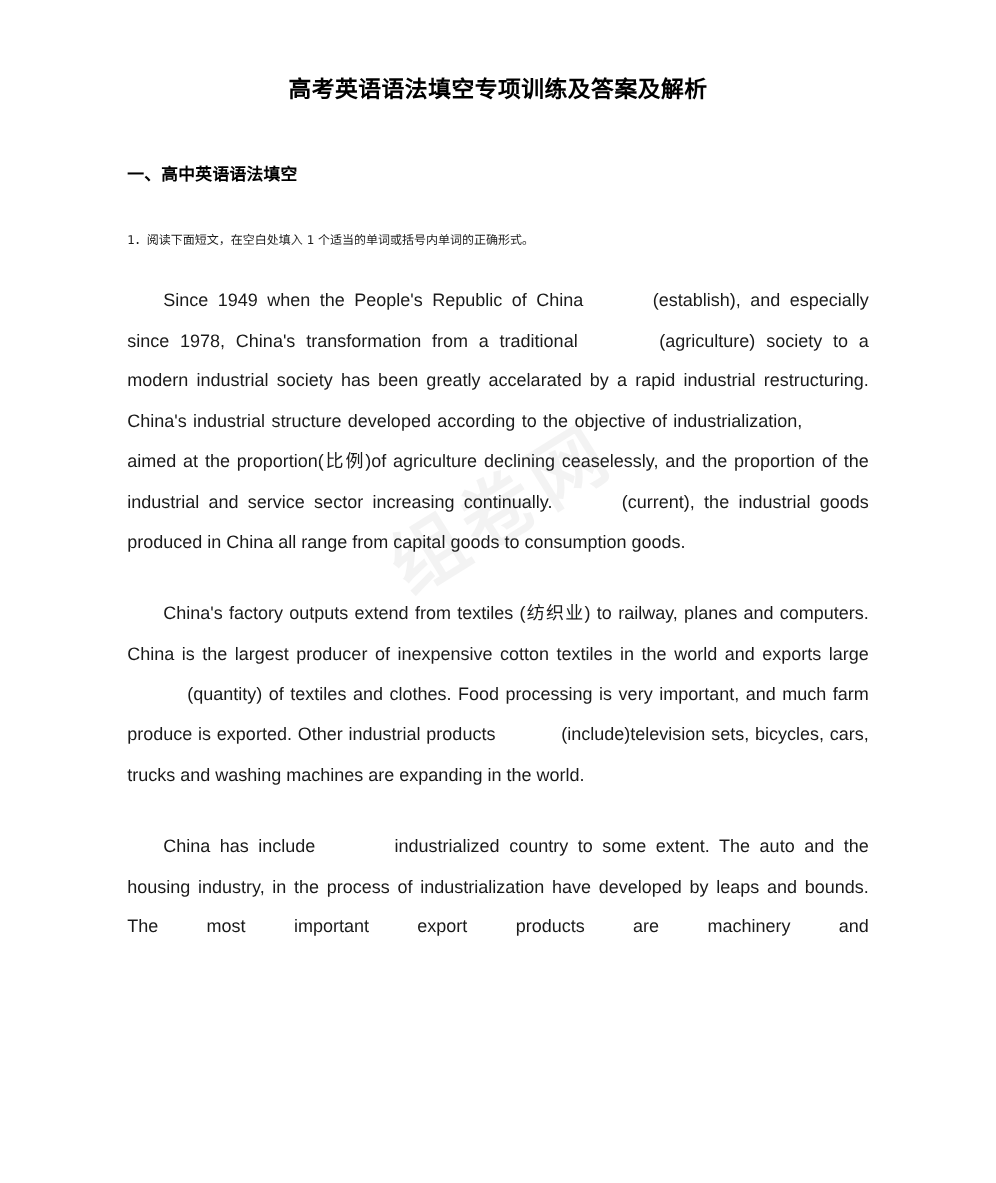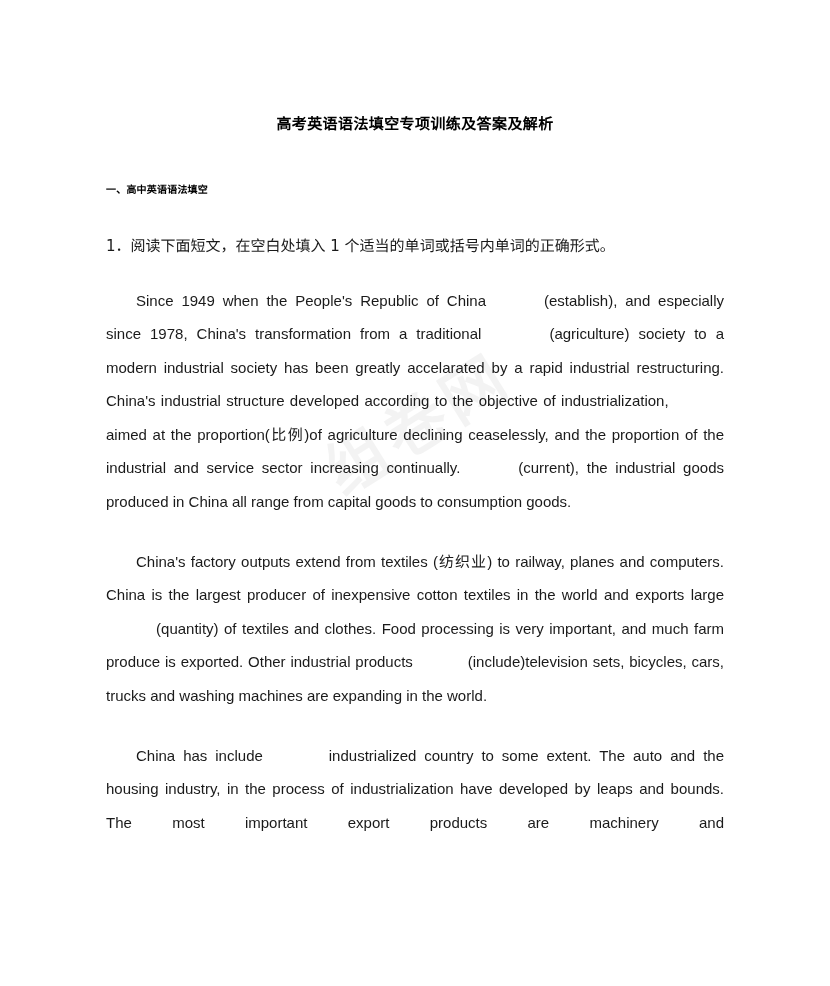--- a/index.html
+++ b/index.html
@@ -48,43 +48,43 @@
   .content {
     position: absolute;
     left: 106px;
     top: 0;
     width: 618px;
     z-index: 2;
   }
 
   .doc-title {
     margin: 0;
-    padding-top: 112px;
+    padding-top: 59px;
     text-align: center;
-    font-size: 15px;
+    font-size: 19px;
     font-weight: 700;
     letter-spacing: 0.4px;
     color: #000000;
     font-family: "DejaVu Sans", "Liberation Sans", sans-serif;
   }
 
   .section-heading {
     margin: 0;
     padding-top: 48px;
-    font-size: 10px;
+    font-size: 14px;
     font-weight: 700;
     letter-spacing: 0.2px;
     color: #000000;
     font-family: "DejaVu Sans", "Liberation Sans", sans-serif;
   }
 
   .instruction {
     margin: 0;
     padding-top: 39px;
-    font-size: 15px;
+    font-size: 10px;
     line-height: 1.5;
     color: #1a1a1a;
     font-family: "DejaVu Sans", "Liberation Sans", sans-serif;
   }
 
   .para {
     margin: 0;
     padding-top: 26px;
     text-indent: 30px;
     text-align: justify;

